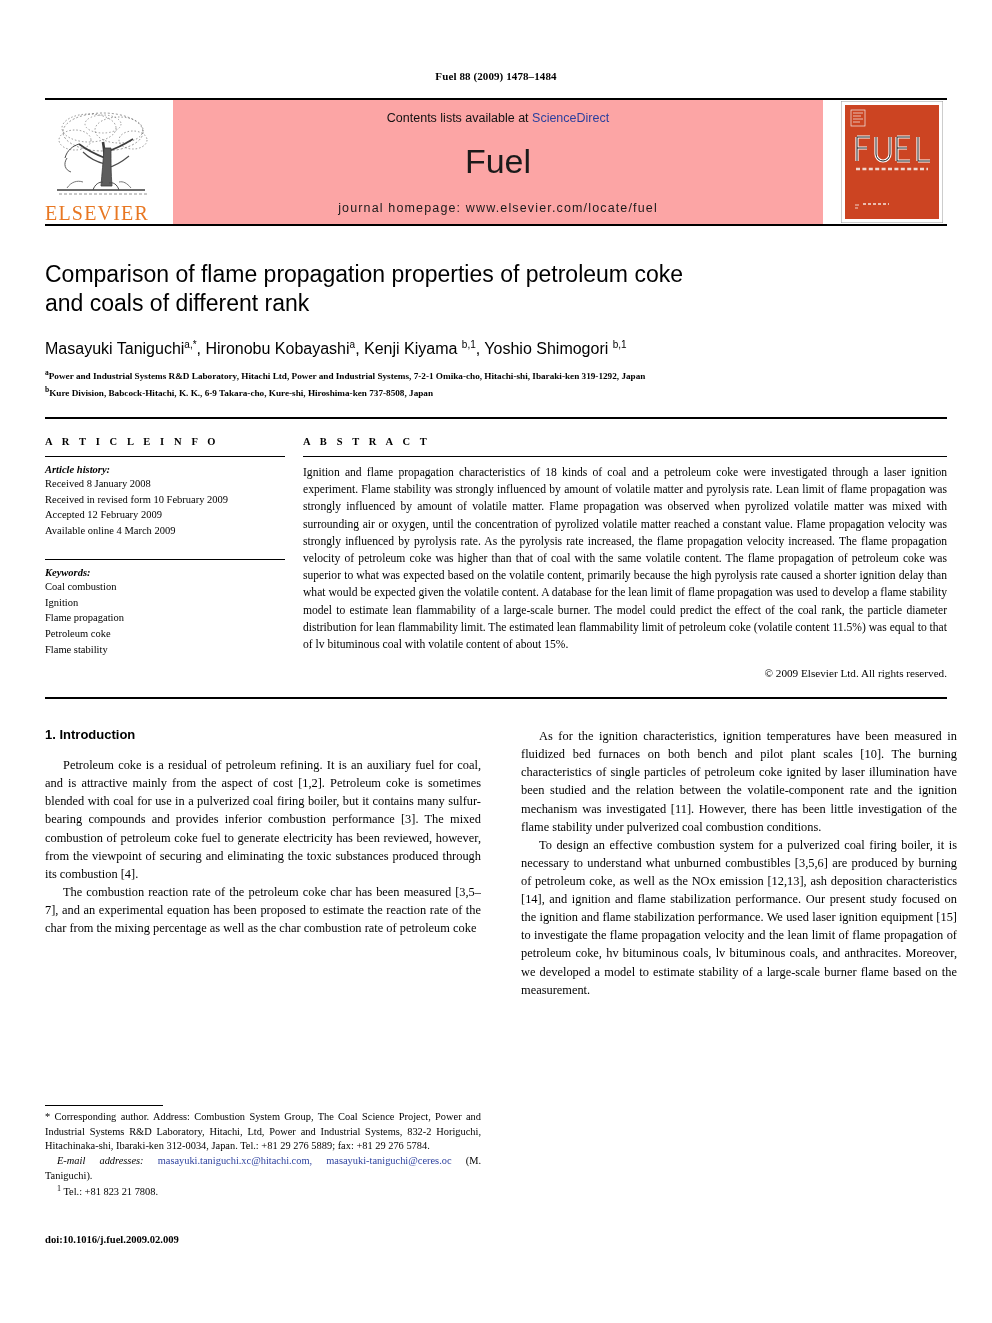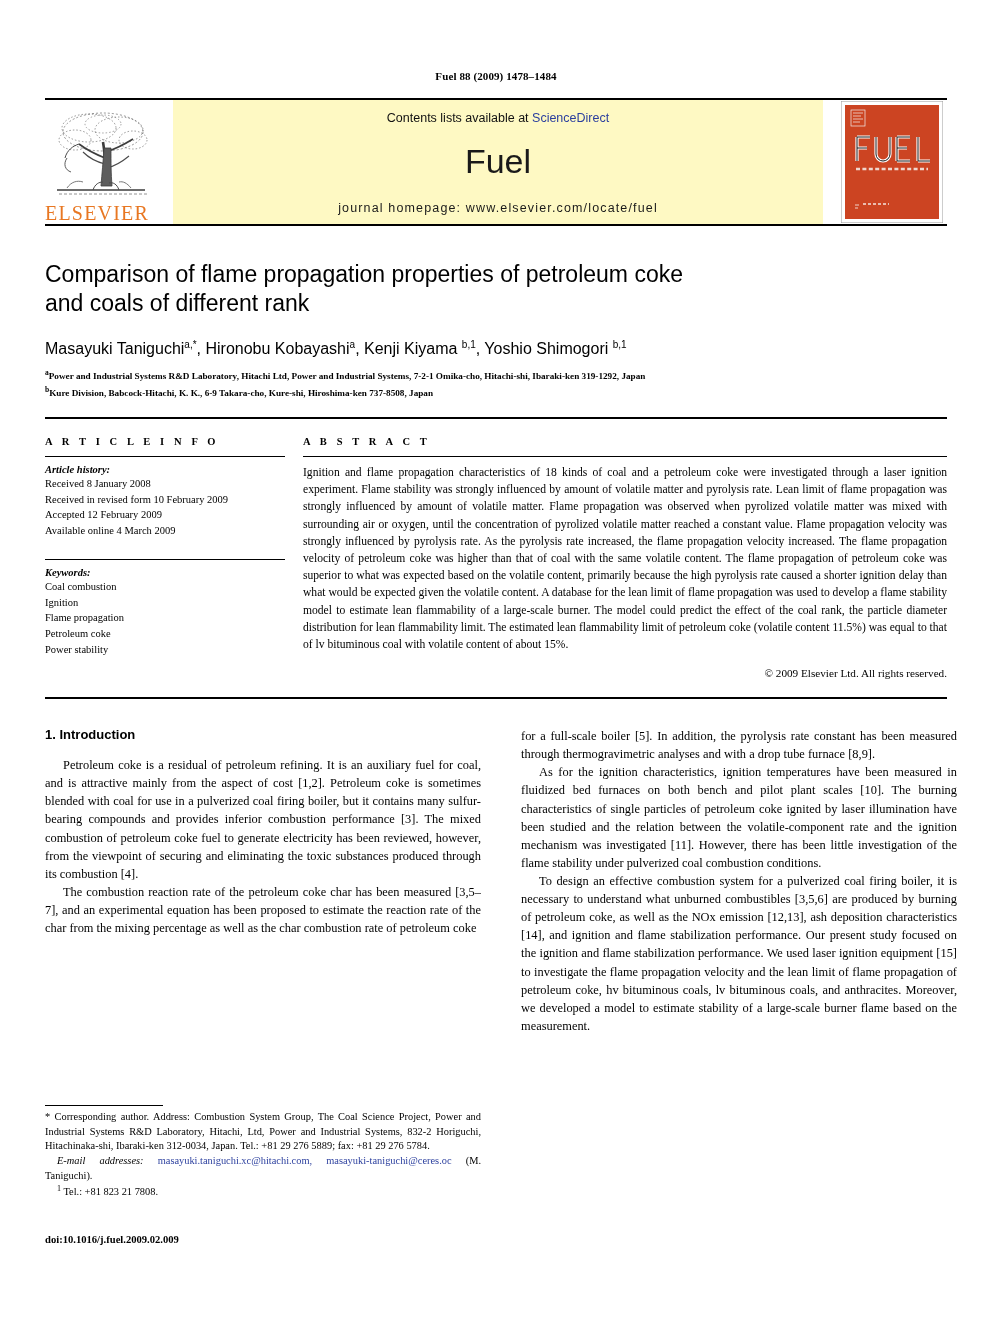--- a/index.html
+++ b/index.html
@@ -58,21 +58,21 @@
   .elsevier-word {
     font-family: "Liberation Serif", serif;
     font-size: 20px;
     letter-spacing: 1.2px;
     color: #E87722;
     line-height: 1;
     margin-top: 1px;
   }
   .band-center {
     flex: 1 1 auto;
-    background: #fef9c3;
+    background: #fca5a5;
     display: flex;
     flex-direction: column;
     align-items: center;
     justify-content: space-between;
     padding: 11px 0 9px 0;
     box-sizing: border-box;
   }
   .contents-line {
     font-family: "Liberation Sans", sans-serif;
     font-size: 12.5px;
@@ -371,42 +371,41 @@
       <div class="info-line">Accepted 12 February 2009</div>
       <div class="info-line">Available online 4 March 2009</div>
 
       <div class="kw-block">
         <div class="thin-rule"></div>
         <div class="info-label">Keywords:</div>
         <div class="info-line">Coal combustion</div>
         <div class="info-line">Ignition</div>
         <div class="info-line">Flame propagation</div>
         <div class="info-line">Petroleum coke</div>
-        <div class="info-line">Power stability</div>
+        <div class="info-line">Flame stability</div>
       </div>
     </div>
 
     <div class="col-abstract">
       <div class="sec-head">A B S T R A C T</div>
       <div class="thin-rule"></div>
       <div class="abstract-text">Ignition and flame propagation characteristics of 18 kinds of coal and a petroleum coke were investigated through a laser ignition experiment. Flame stability was strongly influenced by amount of volatile matter and pyrolysis rate. Lean limit of flame propagation was strongly influenced by amount of volatile matter. Flame propagation was observed when pyrolized volatile matter was mixed with surrounding air or oxygen, until the concentration of pyrolized volatile matter reached a constant value. Flame propagation velocity was strongly influenced by pyrolysis rate. As the pyrolysis rate increased, the flame propagation velocity increased. The flame propagation velocity of petroleum coke was higher than that of coal with the same volatile content. The flame propagation of petroleum coke was superior to what was expected based on the volatile content, primarily because the high pyrolysis rate caused a shorter ignition delay than what would be expected given the volatile content. A database for the lean limit of flame propagation was used to develop a flame stability model to estimate lean flammability of a large-scale burner. The model could predict the effect of the coal rank, the particle diameter distribution for lean flammability limit. The estimated lean flammability limit of petroleum coke (volatile content 11.5%) was equal to that of lv bituminous coal with volatile content of about 15%.</div>
       <div class="copyright">© 2009 Elsevier Ltd. All rights reserved.</div>
     </div>
   </div>
 
   <div class="body-rule"></div>
 
   <div class="two-col">
     <div class="col col-left">
       <h2 class="section-title">1. Introduction</h2>
       <p class="body-p">Petroleum coke is a residual of petroleum refining. It is an auxiliary fuel for coal, and is attractive mainly from the aspect of cost [1,2]. Petroleum coke is sometimes blended with coal for use in a pulverized coal firing boiler, but it contains many sulfur-bearing compounds and provides inferior combustion performance [3]. The mixed combustion of petroleum coke fuel to generate electricity has been reviewed, however, from the viewpoint of securing and eliminating the toxic substances produced through its combustion [4].</p>
       <p class="body-p">The combustion reaction rate of the petroleum coke char has been measured [3,5–7], and an experimental equation has been proposed to estimate the reaction rate of the char from the mixing percentage as well as the char combustion rate of petroleum coke</p>
     </div>
     <div class="col col-right">
-      <p class="body-p" style="text-indent:0">for a full-scale boiler [5]. In addition, the pyrolysis rate constant has been measured through thermogravimetric analyses and with a drop tube furnace [8,9].</p>
       <p class="body-p">As for the ignition characteristics, ignition temperatures have been measured in fluidized bed furnaces on both bench and pilot plant scales [10]. The burning characteristics of single particles of petroleum coke ignited by laser illumination have been studied and the relation between the volatile-component rate and the ignition mechanism was investigated [11]. However, there has been little investigation of the flame stability under pulverized coal combustion conditions.</p>
       <p class="body-p">To design an effective combustion system for a pulverized coal firing boiler, it is necessary to understand what unburned combustibles [3,5,6] are produced by burning of petroleum coke, as well as the NOx emission [12,13], ash deposition characteristics [14], and ignition and flame stabilization performance. Our present study focused on the ignition and flame stabilization performance. We used laser ignition equipment [15] to investigate the flame propagation velocity and the lean limit of flame propagation of petroleum coke, hv bituminous coals, lv bituminous coals, and anthracites. Moreover, we developed a model to estimate stability of a large-scale burner flame based on the measurement.</p>
     </div>
   </div>
 
   <div class="footnote-wrap">
     <div class="fn-rule"></div>
     <div class="fn-text">* Corresponding author. Address: Combustion System Group, The Coal Science Project, Power and Industrial Systems R&amp;D Laboratory, Hitachi, Ltd, Power and Industrial Systems, 832-2 Horiguchi, Hitachinaka-shi, Ibaraki-ken 312-0034, Japan. Tel.: +81 29 276 5889; fax: +81 29 276 5784.</div>
     <div class="fn-text">
       <span class="indent"><i>E-mail addresses:</i>

